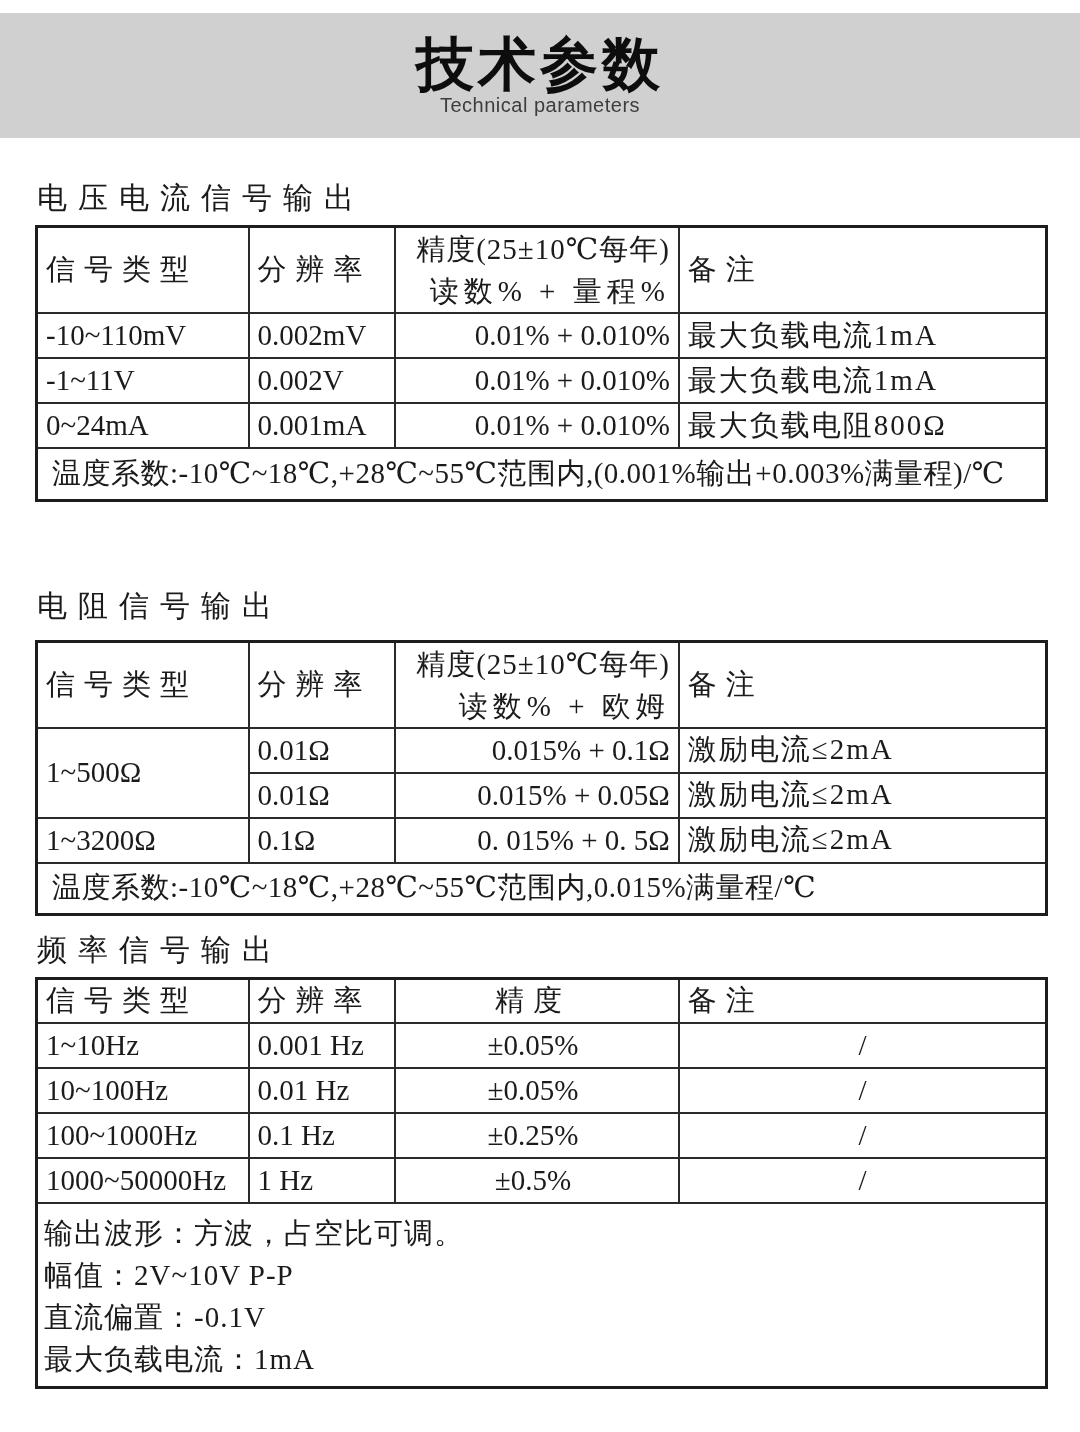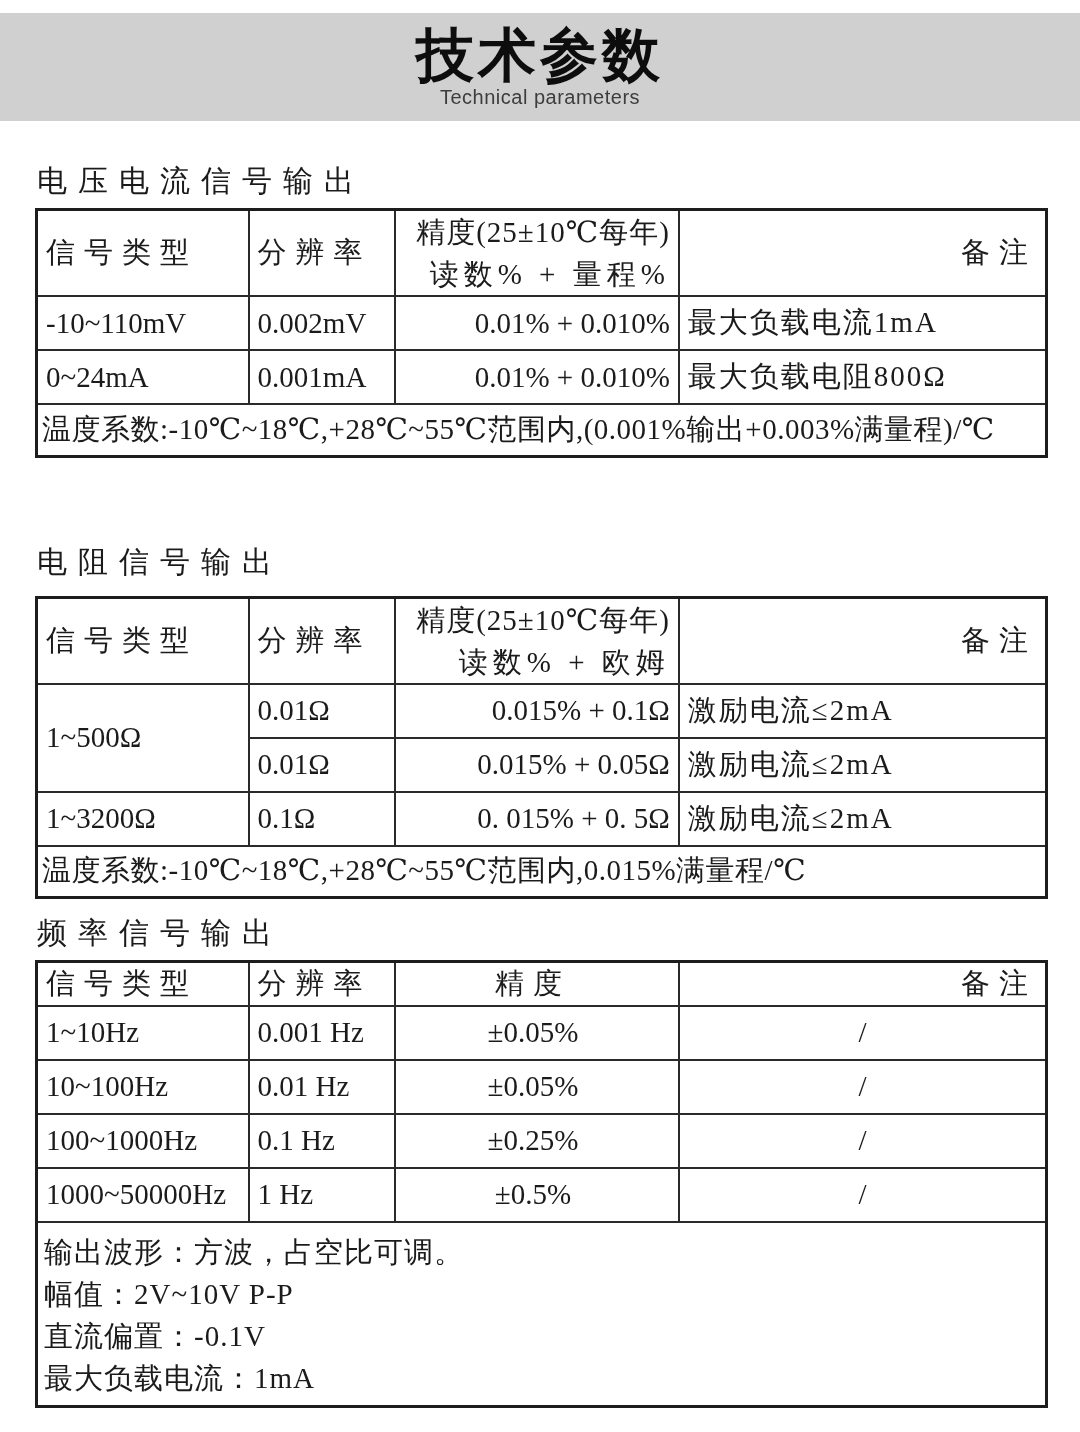--- a/index.html
+++ b/index.html
@@ -13,21 +13,21 @@
   body {
     width: 1080px; height: 1432px;
     background: #ffffff;
     overflow: hidden;
     color: var(--text);
     font-family: "Liberation Serif", "DejaVu Serif", serif;
   }
   
   .banner {
     margin-top: 13px;
-    height: 108px;
+    height: 125px;
     background: var(--banner-bg);
     display: flex; flex-direction: column;
     align-items: center; justify-content: center;
   }
   .banner h1 {
     margin: 0;
     font-family: "Liberation Sans", "DejaVu Sans", sans-serif;
     font-weight: bold;
     font-size: 58px;
     line-height: 1.05;
@@ -56,32 +56,32 @@
   table.spec {
     width: 100%;
     border-collapse: collapse;
     table-layout: fixed;
     border: 3px solid #1d1d1d;
     font-size: 29px;
   }
   table.spec td {
     border: 2px solid var(--border);
     padding: 0 8px;
-    height: 54px;
+    height: 45px;
     vertical-align: middle;
   }
   tr.head td { height: 86px; }
   .t3 tr.head td { height: 44px; }
   td.hd-cjk { letter-spacing: 9px; margin-left: 8px; }
-  td.center { text-align: right; }
+  td.center { text-align: left; }
   td.acc { padding-left: 12px; text-align: right; }
   .acc-head { line-height: 1.45; letter-spacing: 1px; }
   .acc-head .l2 { letter-spacing: 5px; }
   td.note { letter-spacing: 2px; }
-  tr.foot td { height: 52px; letter-spacing: 0.5px; padding-left: 4px; }
+  tr.foot td { height: 52px; letter-spacing: 0.5px; padding-left: 14px; }
   
   .t3 td.acc { text-align: center; padding-left: 0; }
   .t3 td.note { text-align: center; letter-spacing: 0; }
   .t3 tr.bignote td {
     height: auto;
     padding: 8px 0 6px 6px;
     letter-spacing: 1px;
   }
   .t3 .bignote div { line-height: 42px; }
 </style>
@@ -116,20 +116,26 @@
           </td>
           <td class="hd-cjk center">备注</td>
         </tr>
         <tr>
           <td>-10~110mV</td>
           <td>0.002mV</td>
           <td class="acc">0.01% + 0.010%</td>
           <td class="note">最大负载电流1mA</td>
         </tr>
         <tr>
+          <td>-1~11V</td>
+          <td>0.002V</td>
+          <td class="acc">0.01% + 0.010%</td>
+          <td class="note">最大负载电流1mA</td>
+        </tr>
+        <tr>
           <td>0~24mA</td>
           <td>0.001mA</td>
           <td class="acc">0.01% + 0.010%</td>
           <td class="note">最大负载电阻800Ω</td>
         </tr>
         <tr class="foot">
           <td colspan="4">温度系数:-10℃~18℃,+28℃~55℃范围内,(0.001%输出+0.003%满量程)/℃</td>
         </tr>
       </tbody>
         </table>

